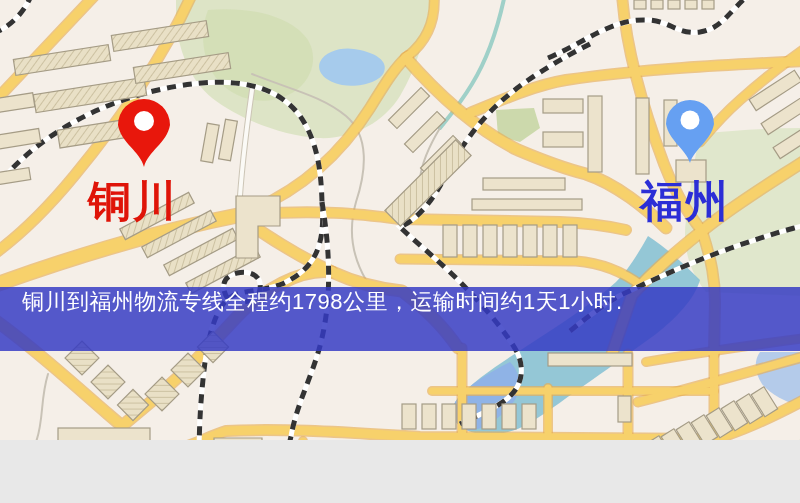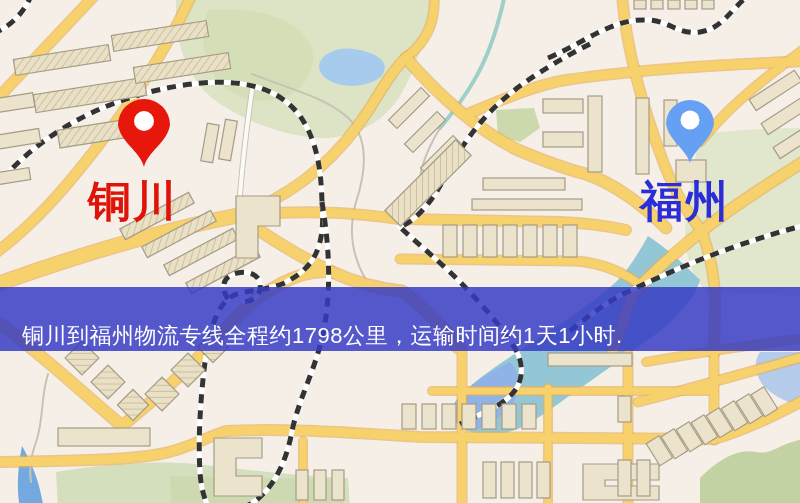--- a/index.html
+++ b/index.html
@@ -1,28 +1,28 @@
 <!DOCTYPE html>
 <html><head>
 <meta charset="utf-8">
 <style>
   html,body{margin:0;padding:0;background:#e8e8e8;font-family:"Liberation Sans",sans-serif;}
-  #stage{position:relative;width:800px;height:503px;overflow:hidden;background:#f5efe8;}
+  #stage{position:relative;width:800px;height:440px;overflow:hidden;background:#f5efe8;}
   #stage svg{position:absolute;left:0;top:0;display:block;}
   
   .rc{fill:none;stroke:#e7ae54;stroke-linecap:round;stroke-linejoin:round;opacity:.65;}
   .rf{fill:none;stroke:#f7d16b;stroke-linecap:round;stroke-linejoin:round;}
   .rw-under{fill:none;stroke:#ffffff;stroke-linecap:butt;}
   .rw-dash{fill:none;stroke:#333333;stroke-dasharray:9 7;stroke-linecap:butt;}
   .bld{fill:#ece3cc;stroke:#a59c86;stroke-width:1.2;}
   .bldh{fill:url(#bh);stroke:#a59c86;stroke-width:1.2;}
   .stream{fill:none;stroke:#c8c2b6;stroke-width:2;stroke-linecap:round;}
   
   #banner{position:absolute;left:0;top:287px;width:800px;height:64px;
-          background:rgba(52,58,196,0.84);display:flex;align-items:flex-end;}
+          background:rgba(52,58,196,0.84);display:flex;align-items:flex-start;}
   #banner .txt{margin-left:22px;color:#ffffff;font-size:22px;letter-spacing:.5px;
                white-space:nowrap;font-family:"Liberation Sans",sans-serif;}
   .citylabel{font-family:"Liberation Serif",serif;font-size:43px;font-weight:600;letter-spacing:2px;}
 </style>
 </head>
 <body>
 
 <div id="stage">
 <svg width="800" height="503" viewBox="0 0 800 503">
   <defs>

